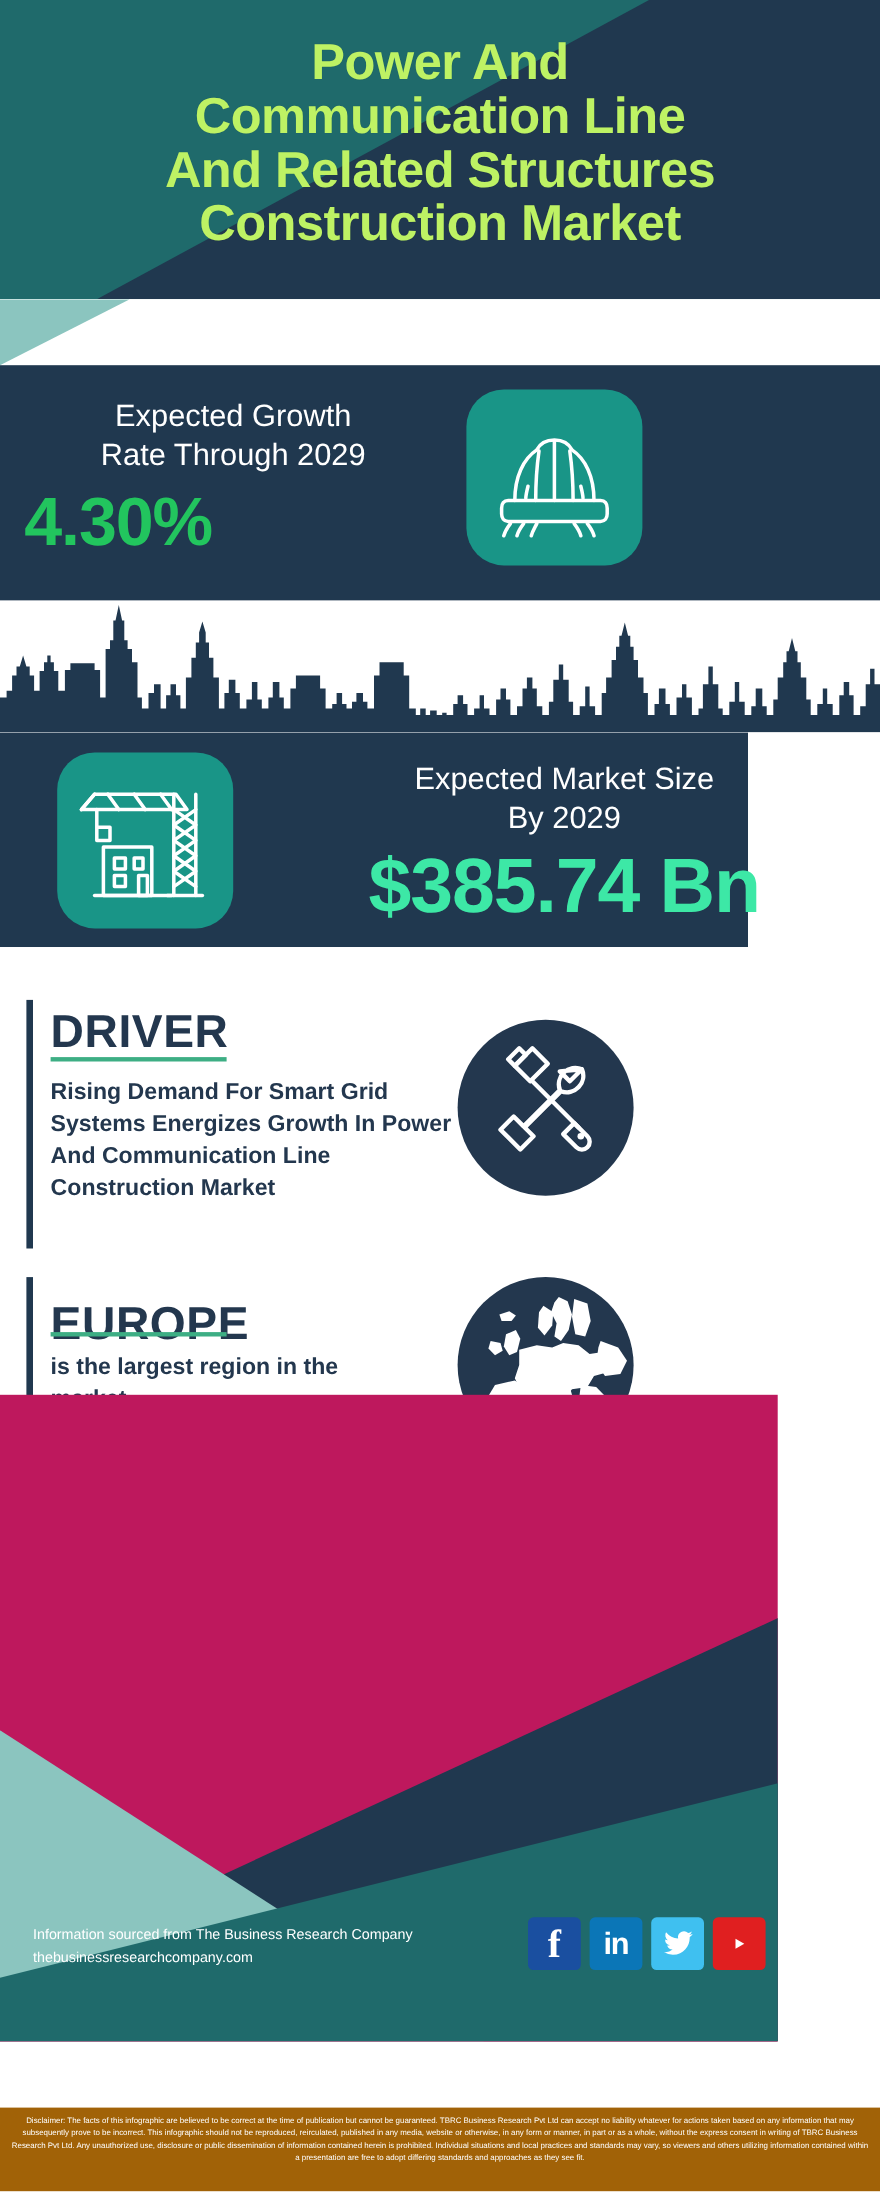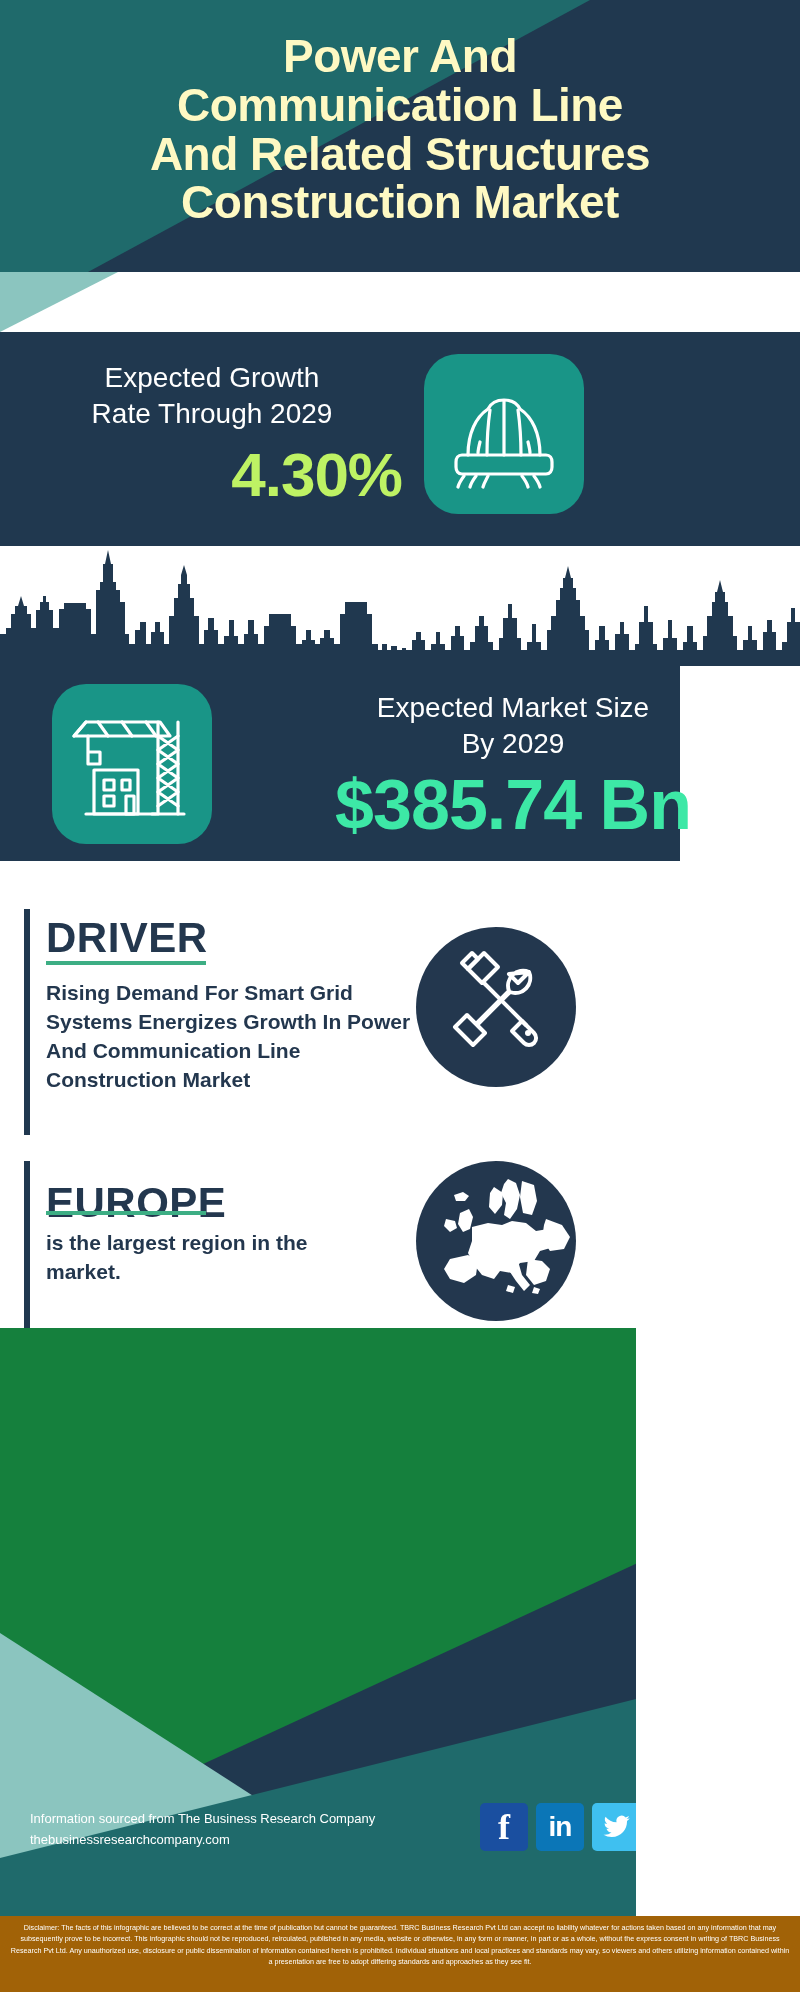--- a/index.html
+++ b/index.html
@@ -15,21 +15,21 @@
     position:absolute; left:0; top:0; width:800px; height:272px;
     background:#1F6A6B; overflow:hidden;
   }
   .header-diag {
     position:absolute; left:0; top:0; width:800px; height:272px;
     background:#20384F;
     clip-path:polygon(100% 0, 100% 100%, 88px 100%, 590px 0);
   }
   .header-title {
     position:absolute; left:0; top:32px; width:800px;
-    text-align:center; color:#fef9c3;
+    text-align:center; color:#bef264;
     font-size:46px; font-weight:bold; line-height:1.06;
     letter-spacing:-0.5px;
     white-space:pre-line;
     text-shadow:0 0 1px rgba(0,0,0,.15);
   }
 
   
   .band-white {
     position:absolute; left:0; top:272px; width:800px; height:60px;
     background:#ffffff;
@@ -46,21 +46,21 @@
     background:#20384F;
   }
   .growth-label {
     position:absolute; left:22px; top:28px; width:380px;
     text-align:center; color:#ffffff;
     font-size:28px; font-weight:normal; line-height:1.28;
     white-space:pre-line;
   }
   .growth-value {
     position:absolute; left:22px; top:112px; width:380px;
-    text-align:right; color:#bef264;
+    text-align:left; color:#22c55e;
     font-size:62px; font-weight:bold; line-height:1;
     letter-spacing:-1px;
   }
   .icon-tile {
     position:absolute; width:160px; height:160px;
     border-radius:34px; background:#199587;
   }
   .tile-hardhat { left:424px; top:22px; }
 
   
@@ -126,22 +126,22 @@
   
   .card-europe { left:24px; top:300px; width:420px; height:168px; }
   .card-europe .card-rule   { height:168px; }
   .card-europe .card-head   { top:21px; }
   .card-europe .card-underline { top:50px; }
   .card-europe .card-body   { top:68px; width:340px; }
   .circle-europe { left:416px; top:300px; }
 
   
   .footer {
-    position:absolute; left:0; top:1328px; width:636px; height:588px;
-    background:#15803d; overflow:hidden;
+    position:absolute; left:0; top:1268px; width:707px; height:588px;
+    background:#be185d; overflow:hidden;
   }
   .foot-navy {
     position:absolute; left:0; top:0; width:800px; height:588px;
     background:#20384F;
     clip-path:polygon(800px 160px, 800px 588px, 0 588px, 0 530px);
   }
   .foot-lightteal {
     position:absolute; left:0; top:0; width:800px; height:588px;
     background:#8BC5BF;
     clip-path:polygon(0 305px, 0 588px, 440px 588px);

